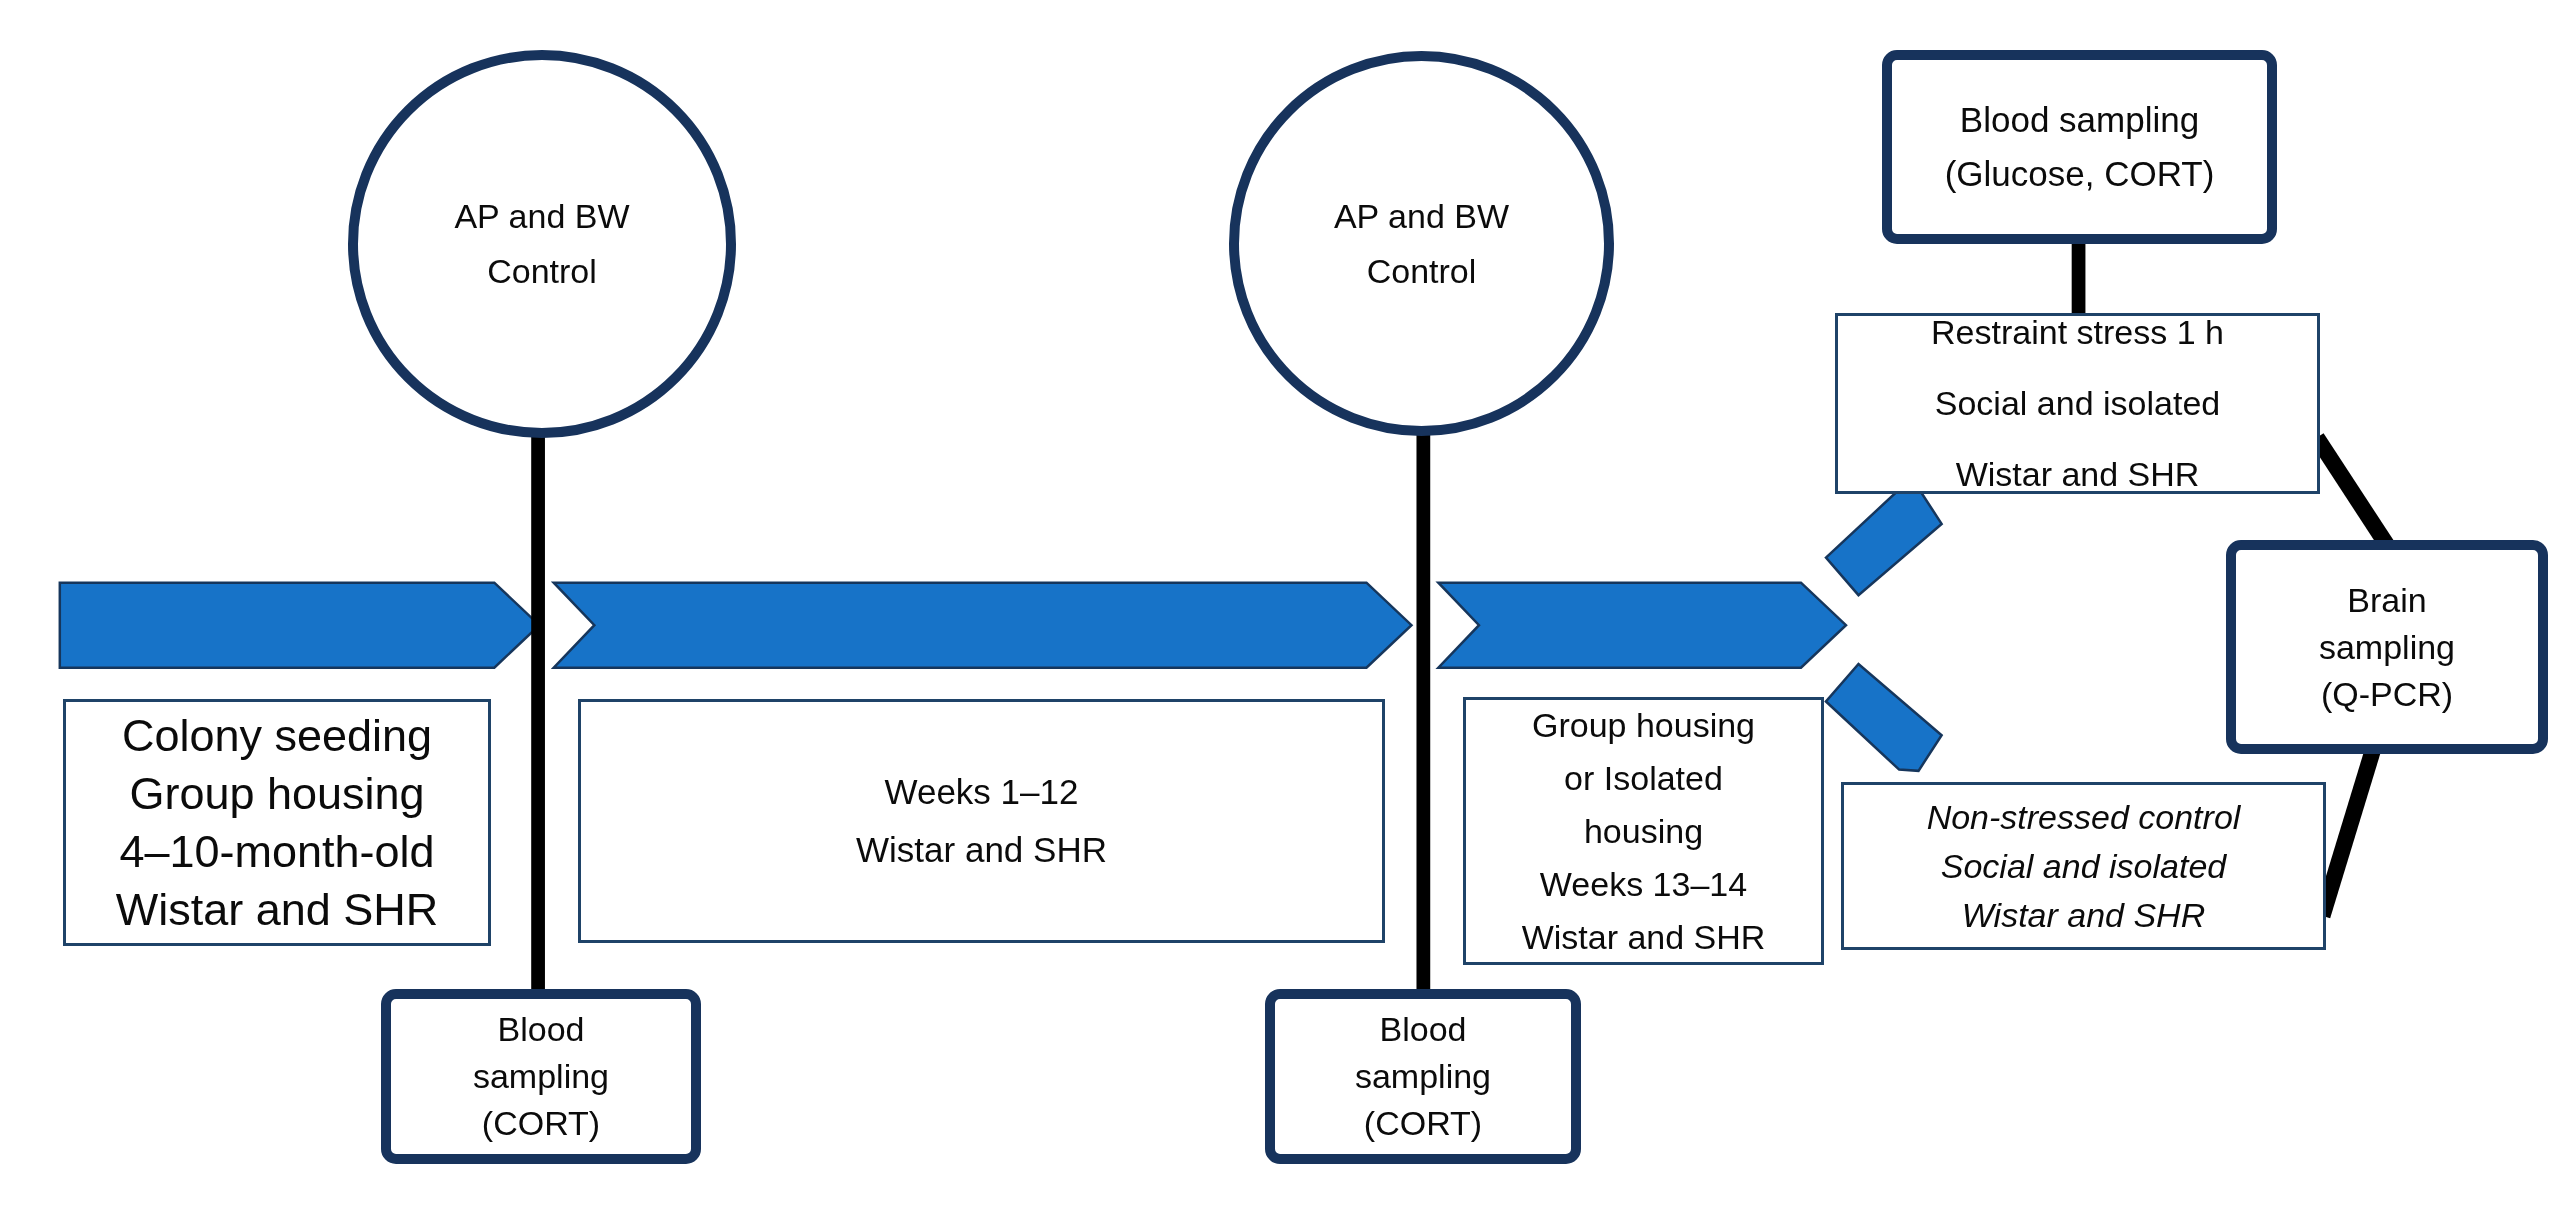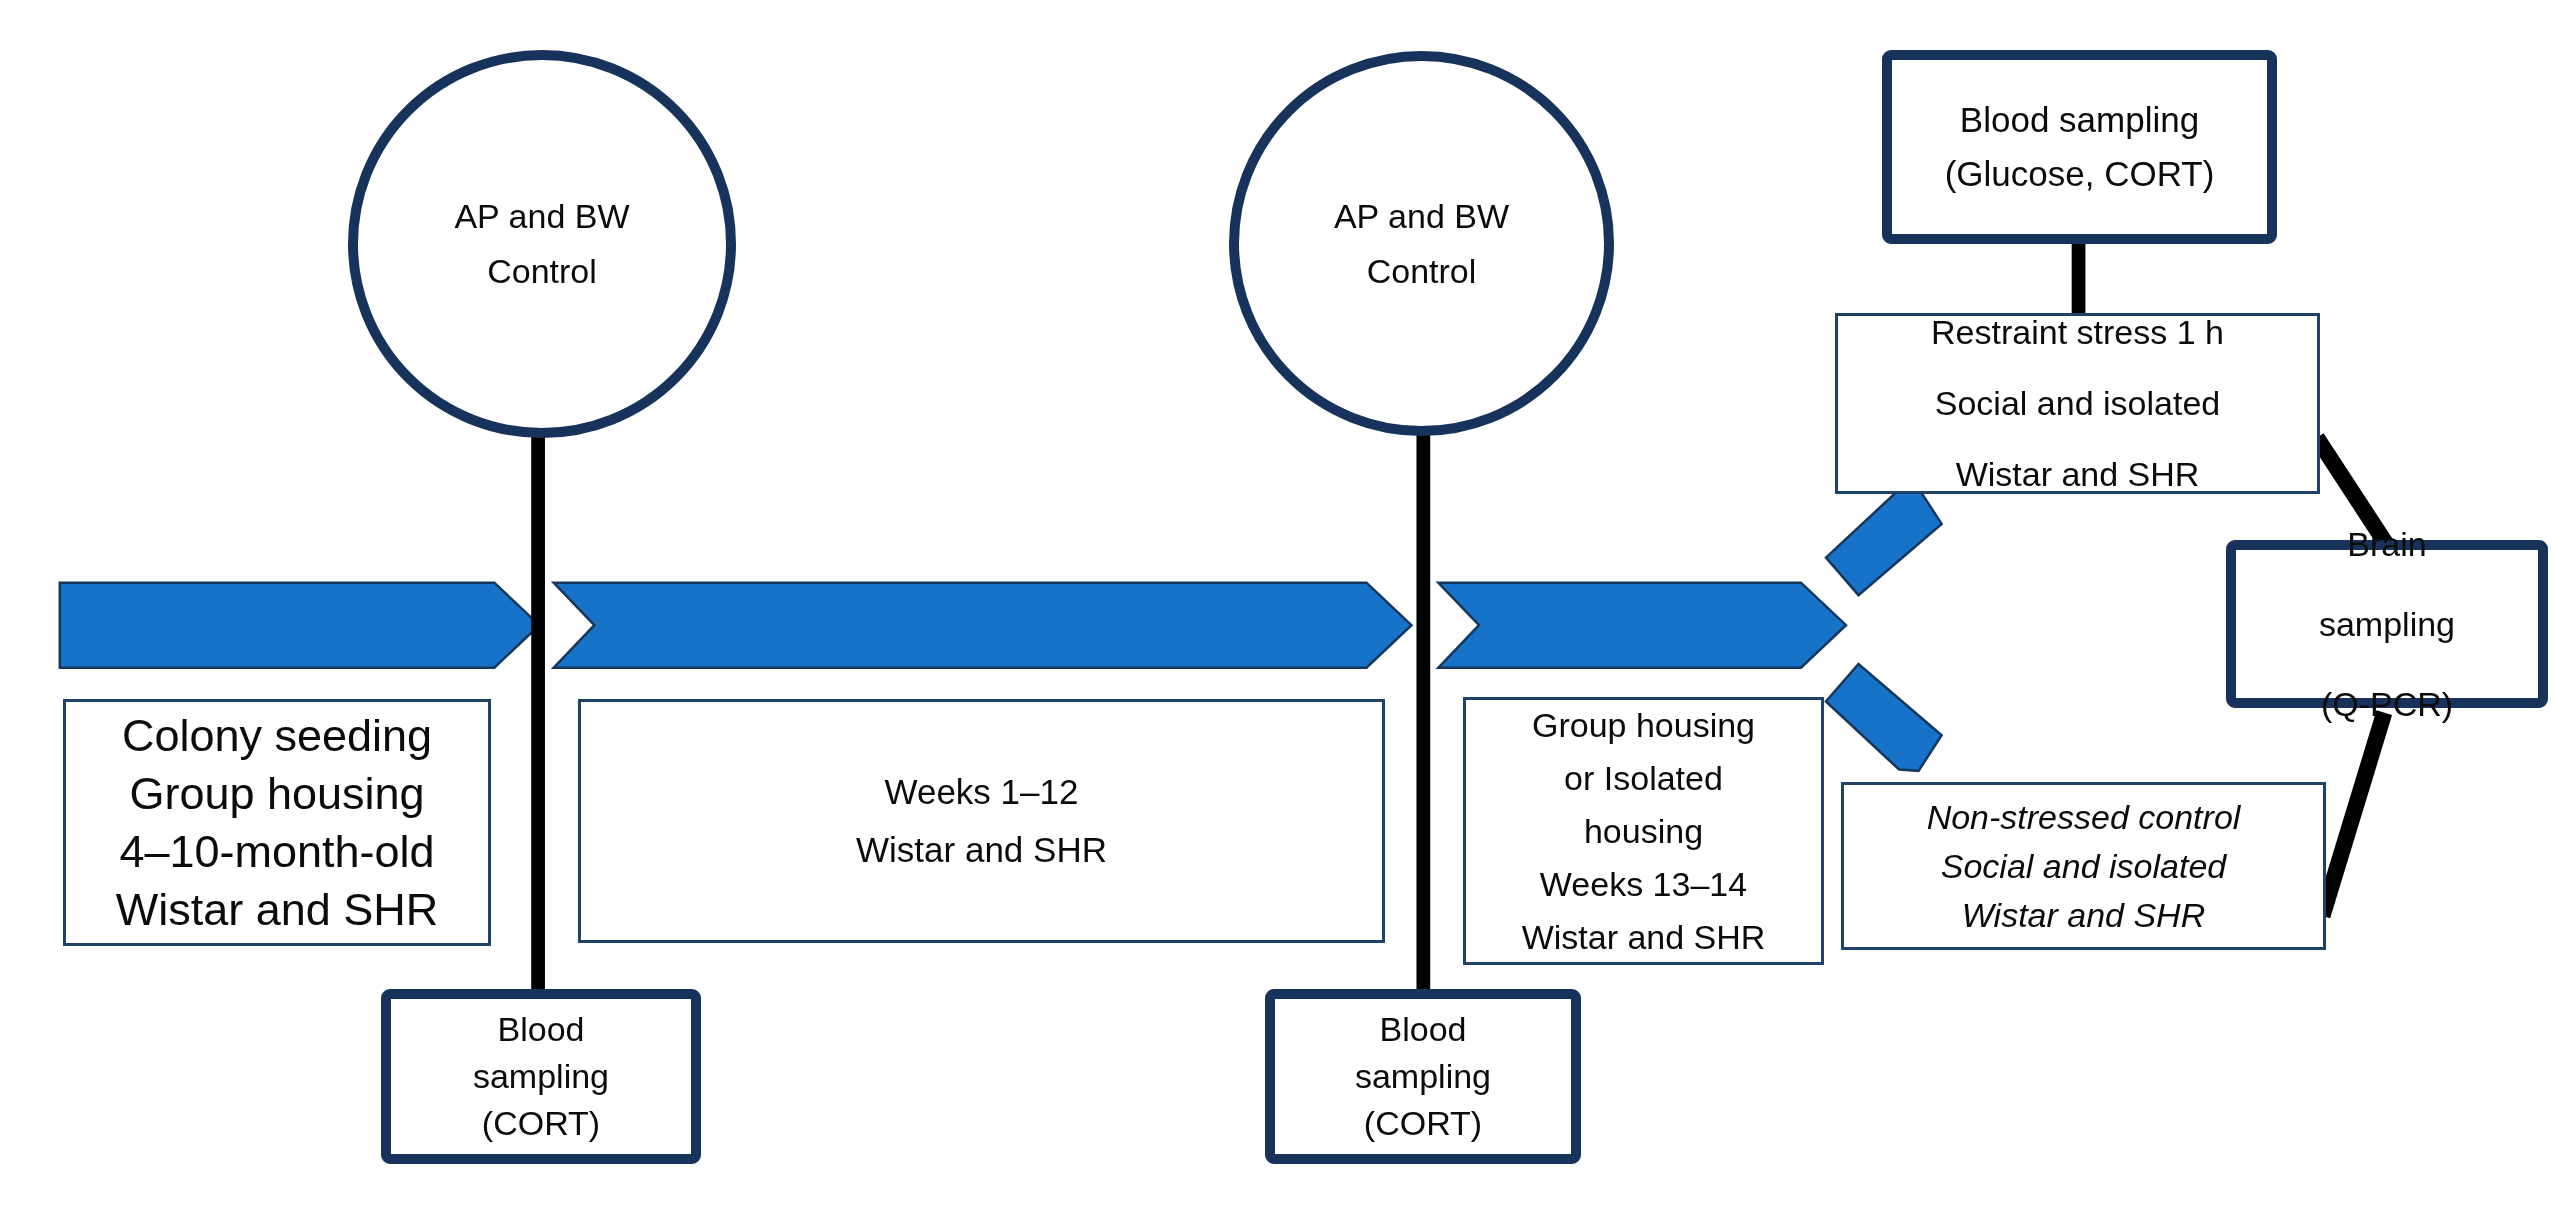--- a/index.html
+++ b/index.html
@@ -14,29 +14,29 @@
   .shapes{position:absolute;left:0;top:0;z-index:0;}
   .node{
     position:absolute;z-index:1;
     background:#ffffff;
     box-sizing:border-box;
     display:flex;flex-direction:column;
     justify-content:center;align-items:center;
     text-align:center;
   }
   .thin{border:3.8px solid #1F4368;}
-  .thick{border:10px solid #17335C;border-radius:9px;}
+  .thick{border:10px solid #17335C;border-radius:15px;}
   .circle{border:10px solid #17335C;border-radius:50%;}
 
   .c1{left:348px;top:50px;width:388px;height:388px;font-size:34px;line-height:55px;}
   .c2{left:1229px;top:51px;width:385px;height:385px;font-size:34px;line-height:55px;}
 
   .glucose{left:1882px;top:50px;width:395px;height:194px;font-size:35px;line-height:54px;}
   .restraint{left:1835px;top:313px;width:485px;height:181px;font-size:34px;line-height:55px;gap:16px;}
-  .brain{left:2226px;top:540px;width:322px;height:168px;font-size:34px;line-height:47px;gap:33px;}
+  .brain{left:2226px;top:540px;width:322px;height:214px;font-size:34px;line-height:47px;}
   .nonstressed{left:1841px;top:782px;width:485px;height:168px;font-size:34px;line-height:49px;font-style:italic;}
 
   .colony{left:63px;top:699px;width:428px;height:247px;font-size:45px;line-height:58px;}
   .weeks112{left:578px;top:699px;width:807px;height:244px;font-size:35px;line-height:58px;}
   .weeks1314{left:1463px;top:697px;width:361px;height:268px;font-size:34px;line-height:53px;}
 
   .blood1{left:381px;top:989px;width:320px;height:175px;font-size:34px;line-height:47px;}
   .blood2{left:1265px;top:989px;width:316px;height:175px;font-size:34px;line-height:47px;}
 </style>
 </head>

